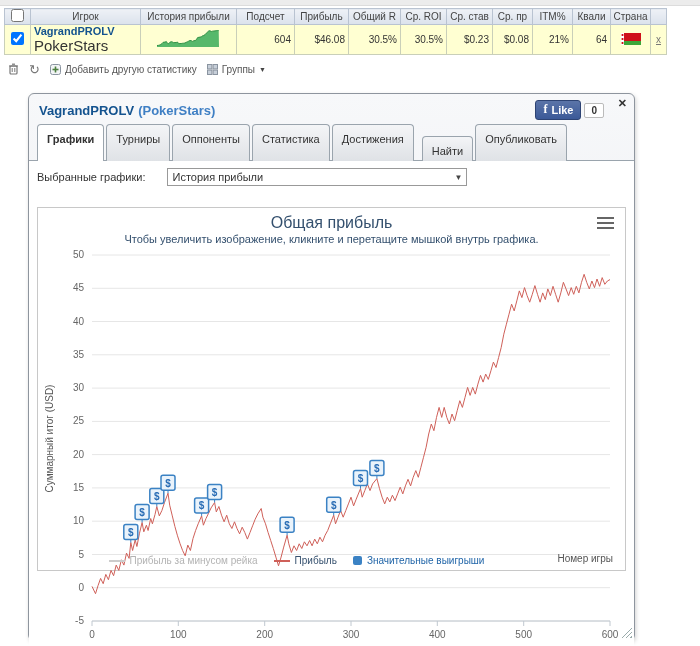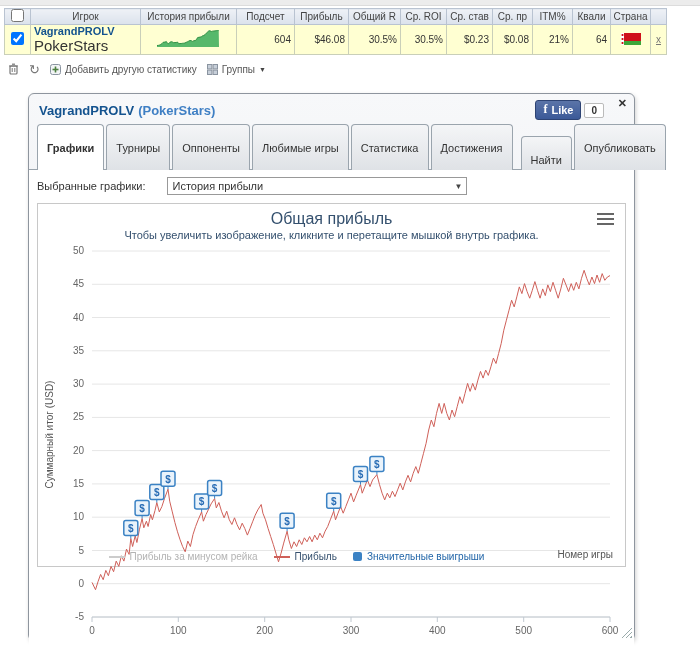--- a/index.html
+++ b/index.html
@@ -40,35 +40,35 @@
             color:#fff; font-size:11px; font-weight:bold; border:1px solid #2d4373;
             border-radius:3px; padding:1px 7px 2px; cursor:pointer; }
   .fb-f { font-family:"Liberation Serif", serif; font-weight:bold; font-size:12px; }
   .fb-count { border:1px solid #bbb; background:#fff; color:#333; font-size:10px;
               padding:1px 6px; margin-left:3px; border-radius:2px; }
   .panel-close { position:absolute; top:3px; right:7px; font-size:11px; font-weight:bold;
                  color:#333; cursor:pointer; }
 
   .tabs { display:flex; gap:2px; padding:0 0 0 8px; position:relative; z-index:2; margin-bottom:-1px; }
   .tab { border:1px solid #9aa4ad; border-bottom:none; border-radius:4px 4px 0 0;
-         background:linear-gradient(#f4f5f7,#dfe2e6); padding:17px 9px 4px; font-size:11px;
+         background:linear-gradient(#f4f5f7,#dfe2e6); padding:8px 9px 4px; font-size:11px;
          color:#333; cursor:pointer; white-space:nowrap; }
   .tab.active { background:#fff; font-weight:bold; padding-bottom:5px; }
   .tab.gap { margin-left:6px;margin-top:12px; }
 
   .content { position:relative; background:#fff; border-top:1px solid #9aa4ad;
              border-radius:0 0 6px 6px; padding:7px 8px 8px; height:497px; }
   .select-row { display:flex; align-items:center; gap:22px; }
   .select-box { width:300px; height:18px; border:1px solid #999; background:#fff;
                 display:inline-flex; align-items:center; justify-content:space-between;
                 padding:0 4px; cursor:pointer; }
   .select-box .caret { font-size:8px; }
 
   
-  .chartbox { position:relative; margin-top:8px; border:1px solid #c8c8c8; height:364px; background:#fff; }
+  .chartbox { position:relative; margin-top:21px; border:1px solid #c8c8c8; height:364px; background:#fff; }
   .chart-title { text-align:center; margin-top:6px; font-size:16px; color:#34506e; }
   .chart-subtitle { text-align:center; margin-top:1px; font-size:11px; color:#34506e; }
   .hamburger { position:absolute; top:9px; right:11px; width:17px; cursor:pointer; }
   .hamburger span { display:block; height:2px; background:#666; margin-bottom:3px; }
   .ylabel { position:absolute; left:-55px; top:225px; width:132px; text-align:center;
             font-size:10px; color:#555; transform:rotate(-90deg); }
   #plot { display:block; margin:2px 0 0 8px; }
   .legend { position:absolute; left:0; right:70px; bottom:4px; display:flex; gap:16px;
             justify-content:center; align-items:flex-start; font-size:10px; }
   .legend-item { display:inline-flex; align-items:center; gap:5px; cursor:pointer; }
@@ -201,21 +201,20 @@
         <span>Like</span>
       </span>
       <span class="fb-count">0</span>
     </span>
   </div>
 
   <div class="tabs">
     <span class="tab active">Графики</span>
     <span class="tab">Турниры</span>
     <span class="tab">Оппоненты</span>
-    <span class="tab">Любимые игры</span>
     <span class="tab">Статистика</span>
     <span class="tab">Достижения</span>
     <span class="tab gap">Найти</span>
     <span class="tab">Опубликовать</span>
   </div>
 
   <div class="content">
     <div class="select-row">
       <span>Выбранные графики:</span>
       <span class="select-box">

